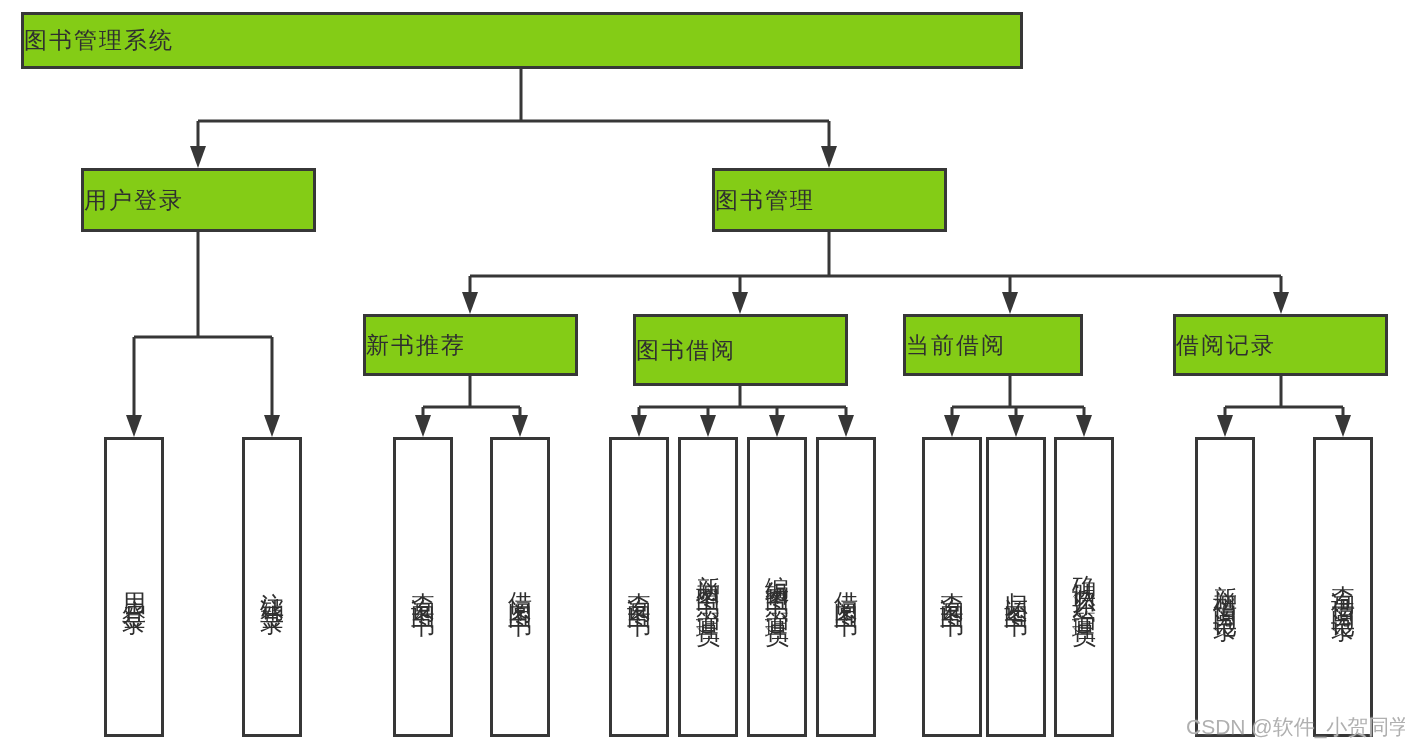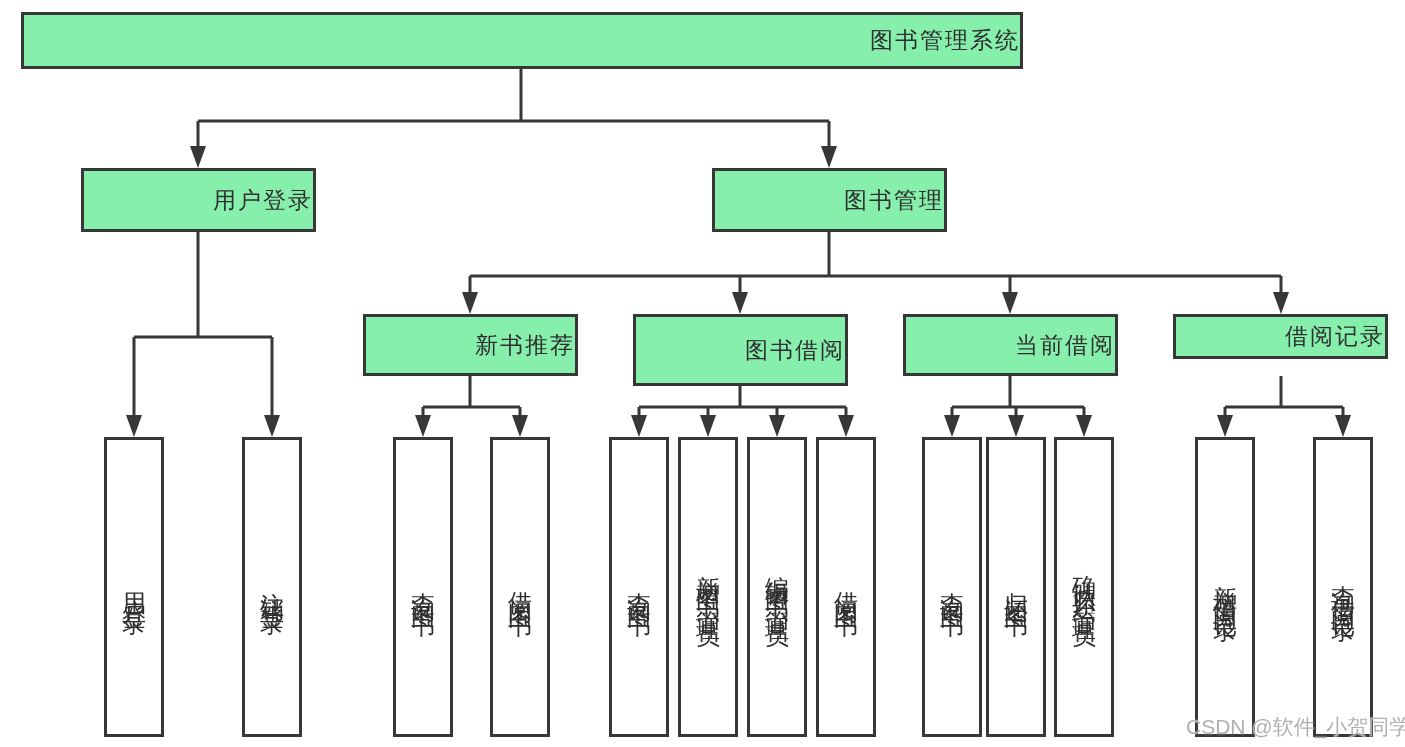--- a/index.html
+++ b/index.html
@@ -15,24 +15,23 @@
     background:var(--bg);
     font-family:"Liberation Sans","DejaVu Sans",sans-serif;
     overflow:hidden;
   }
   #wires{position:absolute;left:0;top:0;width:1405px;height:747px;}
   #wires path{stroke:var(--line);stroke-width:3;fill:none;}
   #wires polygon{fill:var(--line);stroke:none;}
   .node{
     position:absolute;
     border:3px solid var(--line);
-    background:#86efac;
-    display:flex;align-items:center;justify-content:flex-end;
+    background:#84cc16;
+    display:flex;align-items:center;justify-content:flex-start;
     box-sizing:border-box;
-    padding-left:12px;
   }
   .node .hlabel{
     font-size:23px;letter-spacing:2px;color:var(--text);
     white-space:nowrap;
   }
   .leaf{
     position:absolute;
     width:60px;height:300px;
     border:3px solid var(--line);
     background:#fff;
@@ -112,24 +111,24 @@
   <div class="node" style="left:363px;top:314px;width:215px;height:62px">
     <span class="hlabel">新书推荐</span>
   </div>
 
   <div class="node" style="left:712px;top:168px;width:235px;height:64px">
     <span class="hlabel">图书管理</span>
   </div>
   <div class="node" style="left:633px;top:314px;width:215px;height:72px">
     <span class="hlabel">图书借阅</span>
   </div>
-  <div class="node" style="left:903px;top:314px;width:215px;height:62px">
+  <div class="node" style="left:903px;top:314px;width:180px;height:62px">
     <span class="hlabel">当前借阅</span>
   </div>
-  <div class="node" style="left:1173px;top:314px;width:215px;height:45px">
+  <div class="node" style="left:1173px;top:314px;width:215px;height:62px">
     <span class="hlabel">借阅记录</span>
   </div>
 
   <div class="leaf" style="left:104px;top:437px">
     <span class="vlabel">用户登录</span>
   </div>
   <div class="leaf" style="left:242px;top:437px">
     <span class="vlabel">注销登录</span>
   </div>
 

